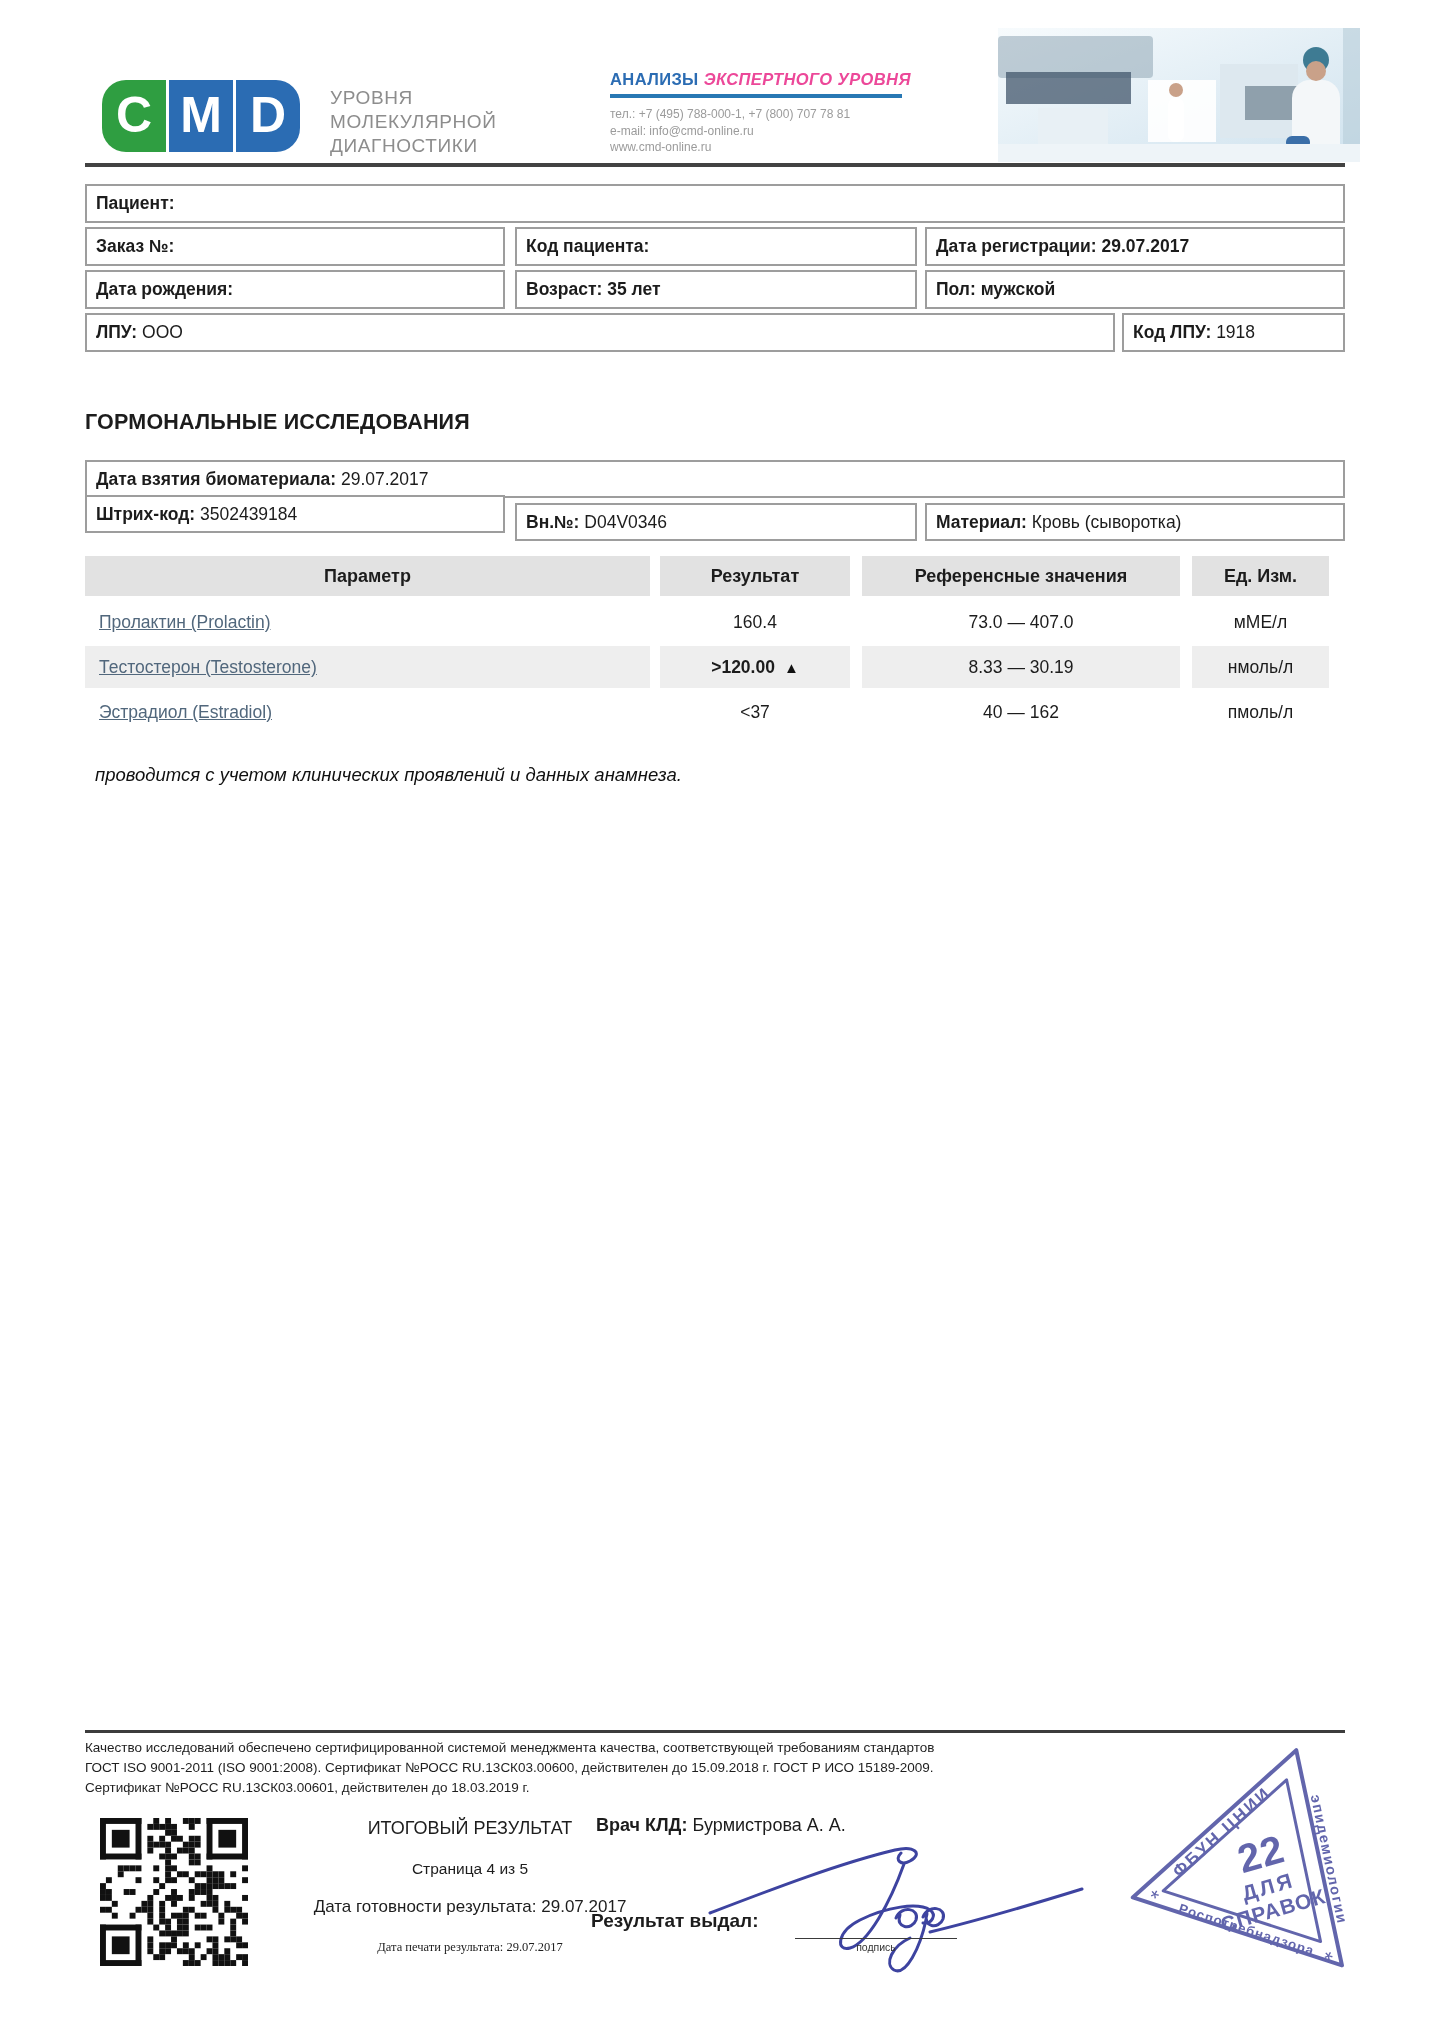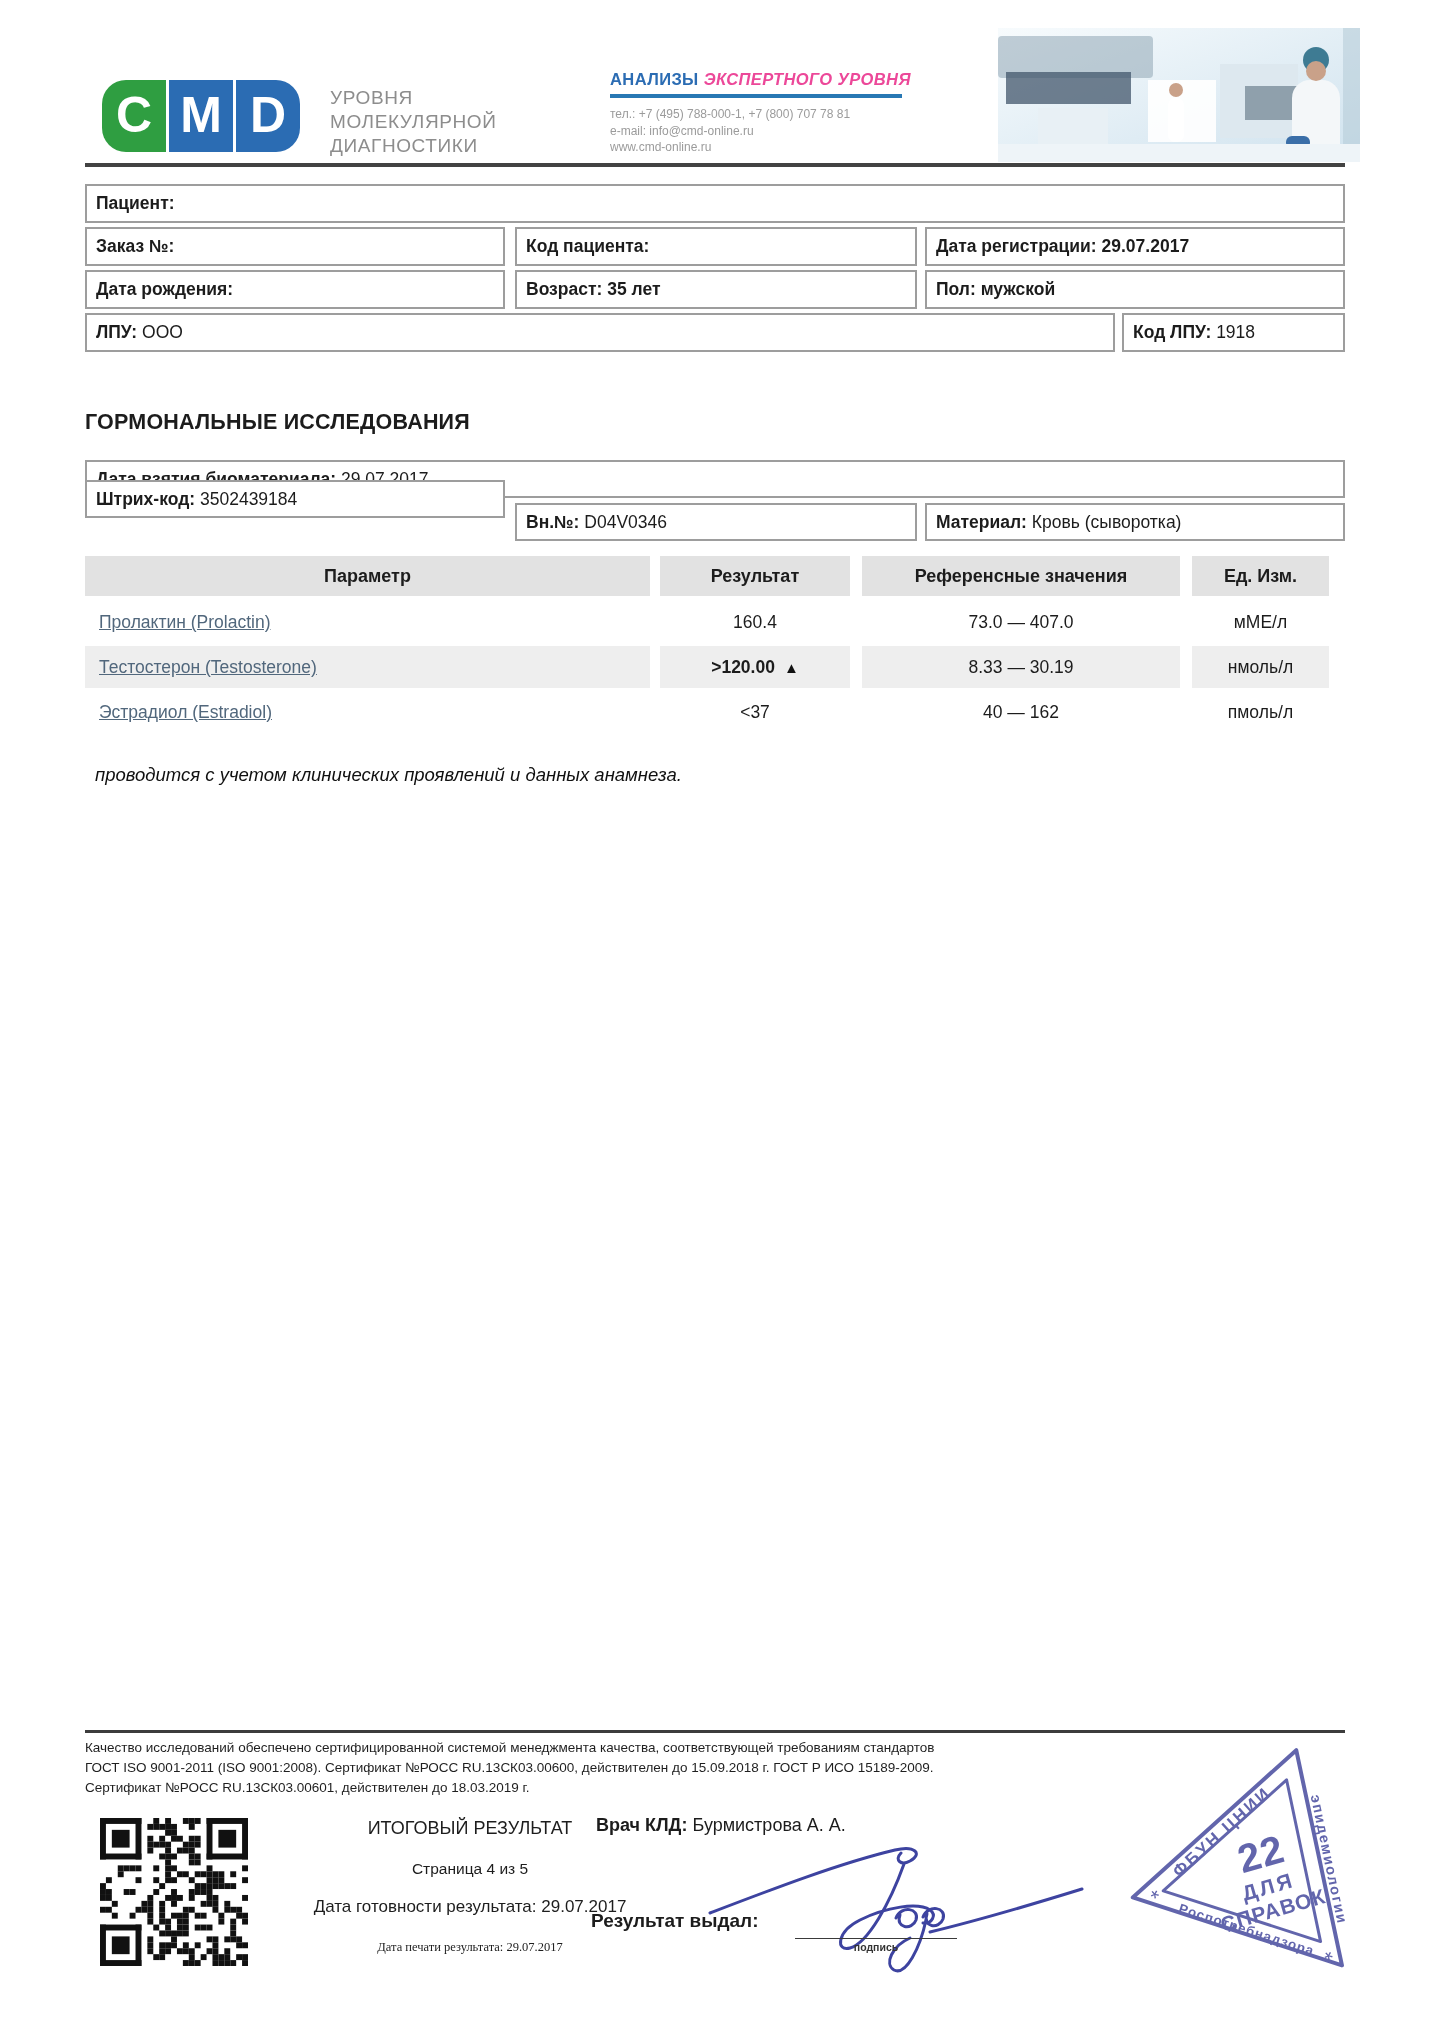--- a/index.html
+++ b/index.html
@@ -53,21 +53,21 @@
   .fin{position:absolute;left:170px;width:600px;text-align:center;color:#1d1d1d;}
   .fin1{top:1818px;font-size:18px;}
   .fin2{top:1860px;font-size:15.5px;}
   .fin3{top:1897px;font-size:17px;}
   .fin4{top:1940px;font-size:12.5px;font-family:Liberation Serif, serif;}
   .doc{position:absolute;left:596px;top:1815px;font-size:18px;}
   .doc b{font-weight:bold;}
   .issued{position:absolute;left:591px;top:1910px;font-size:19px;font-weight:bold;}
   .sig{position:absolute;left:690px;top:1828px;width:460px;height:175px;}
   .sigline{position:absolute;left:795px;top:1938px;width:162px;border-top:1.5px solid #3a3a3a;}
-  .sigcap{position:absolute;left:795px;top:1941px;width:162px;text-align:center;font-size:10.5px;color:#333;font-weight:bold;}
+  .sigcap{position:absolute;left:795px;top:1941px;width:162px;text-align:center;font-size:10.5px;color:#333;}
   .stamp{position:absolute;left:1107px;top:1721px;width:300px;height:300px;opacity:.92;}
 </style>
 </head>
 <body>
 
 <div class="page">
 
   <div class="logo-block logo-c">C</div>
   <div class="logo-block logo-m">M</div>
   <div class="logo-block logo-d">D</div>
@@ -151,21 +151,21 @@
     <span>Код ЛПУ:</span>
     <span class="v">1918</span>
   </div>
 
   <div class="sec-title">ГОРМОНАЛЬНЫЕ ИССЛЕДОВАНИЯ</div>
 
   <div class="ib" style="left:85px;top:460px;width:1260px;height:38px;">
     <span>Дата взятия биоматериала:</span>
     <span class="v">29.07.2017</span>
   </div>
-  <div class="ib" style="left:85px;top:480px;width:420px;height:38px;">
+  <div class="ib" style="left:85px;top:495px;width:420px;height:38px;">
     <span>Штрих-код:</span>
     <span class="v">3502439184</span>
   </div>
   <div class="ib" style="left:515px;top:503px;width:402px;height:38px;">
     <span>Вн.№:</span>
     <span class="v">D04V0346</span>
   </div>
   <div class="ib" style="left:925px;top:503px;width:420px;height:38px;">
     <span>Материал:</span>
     <span class="v">Кровь (сыворотка)</span>

